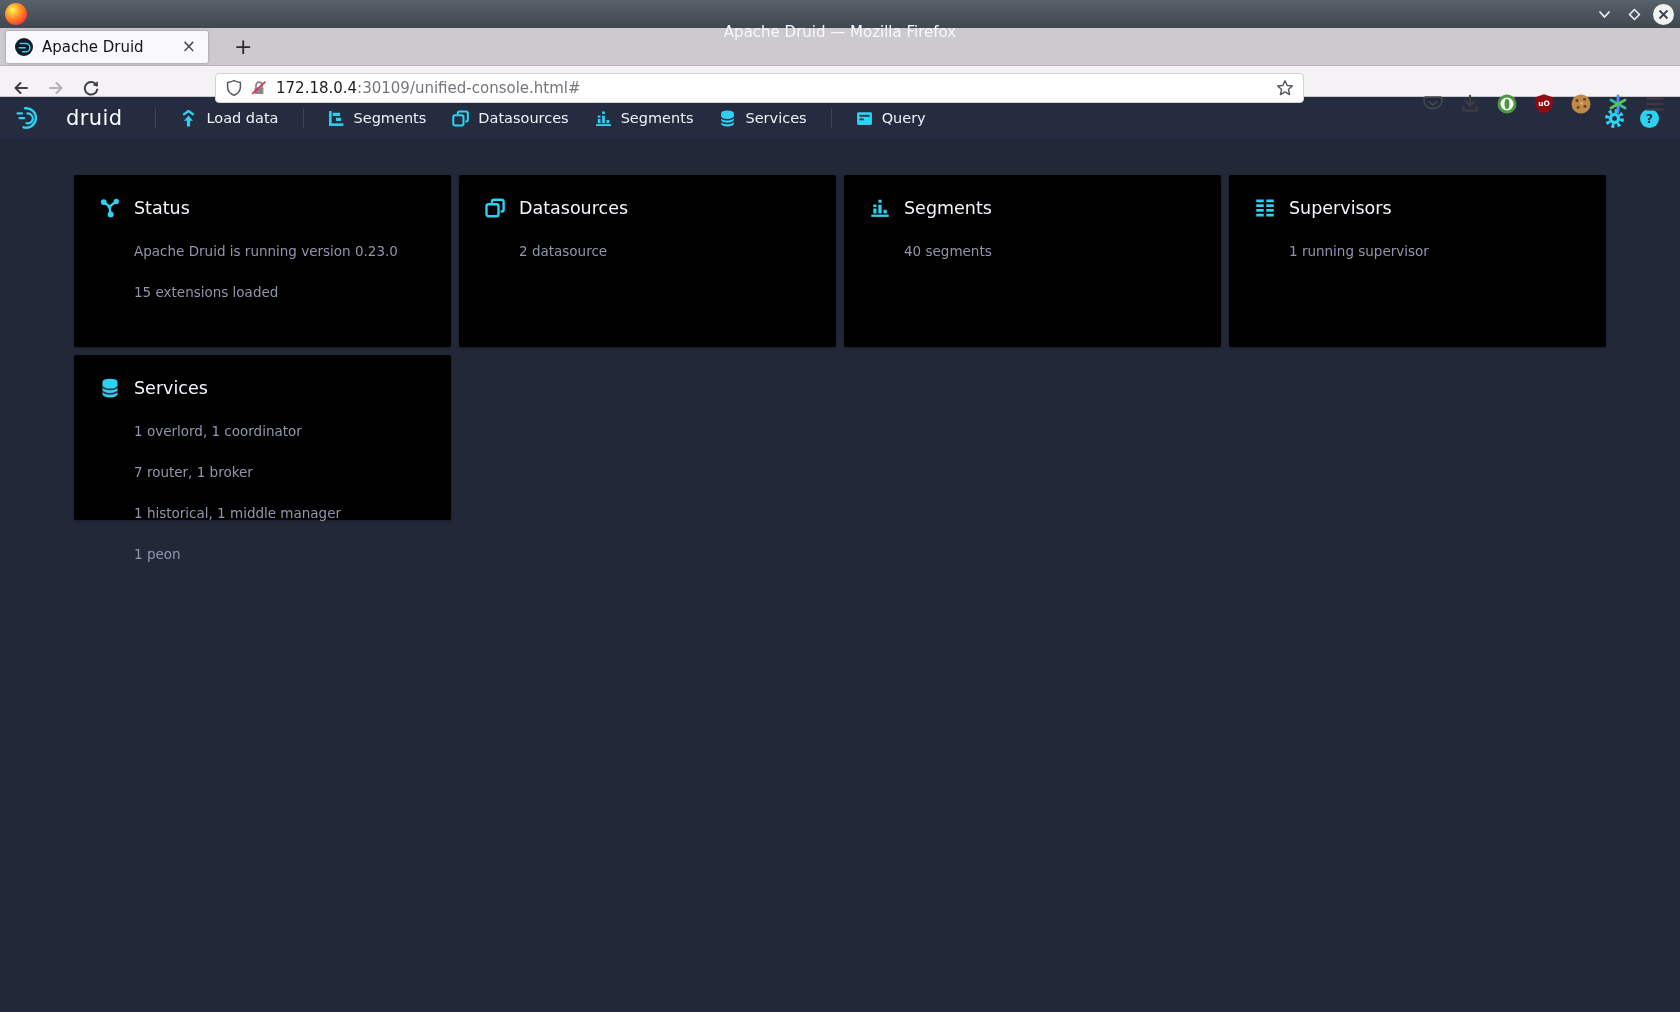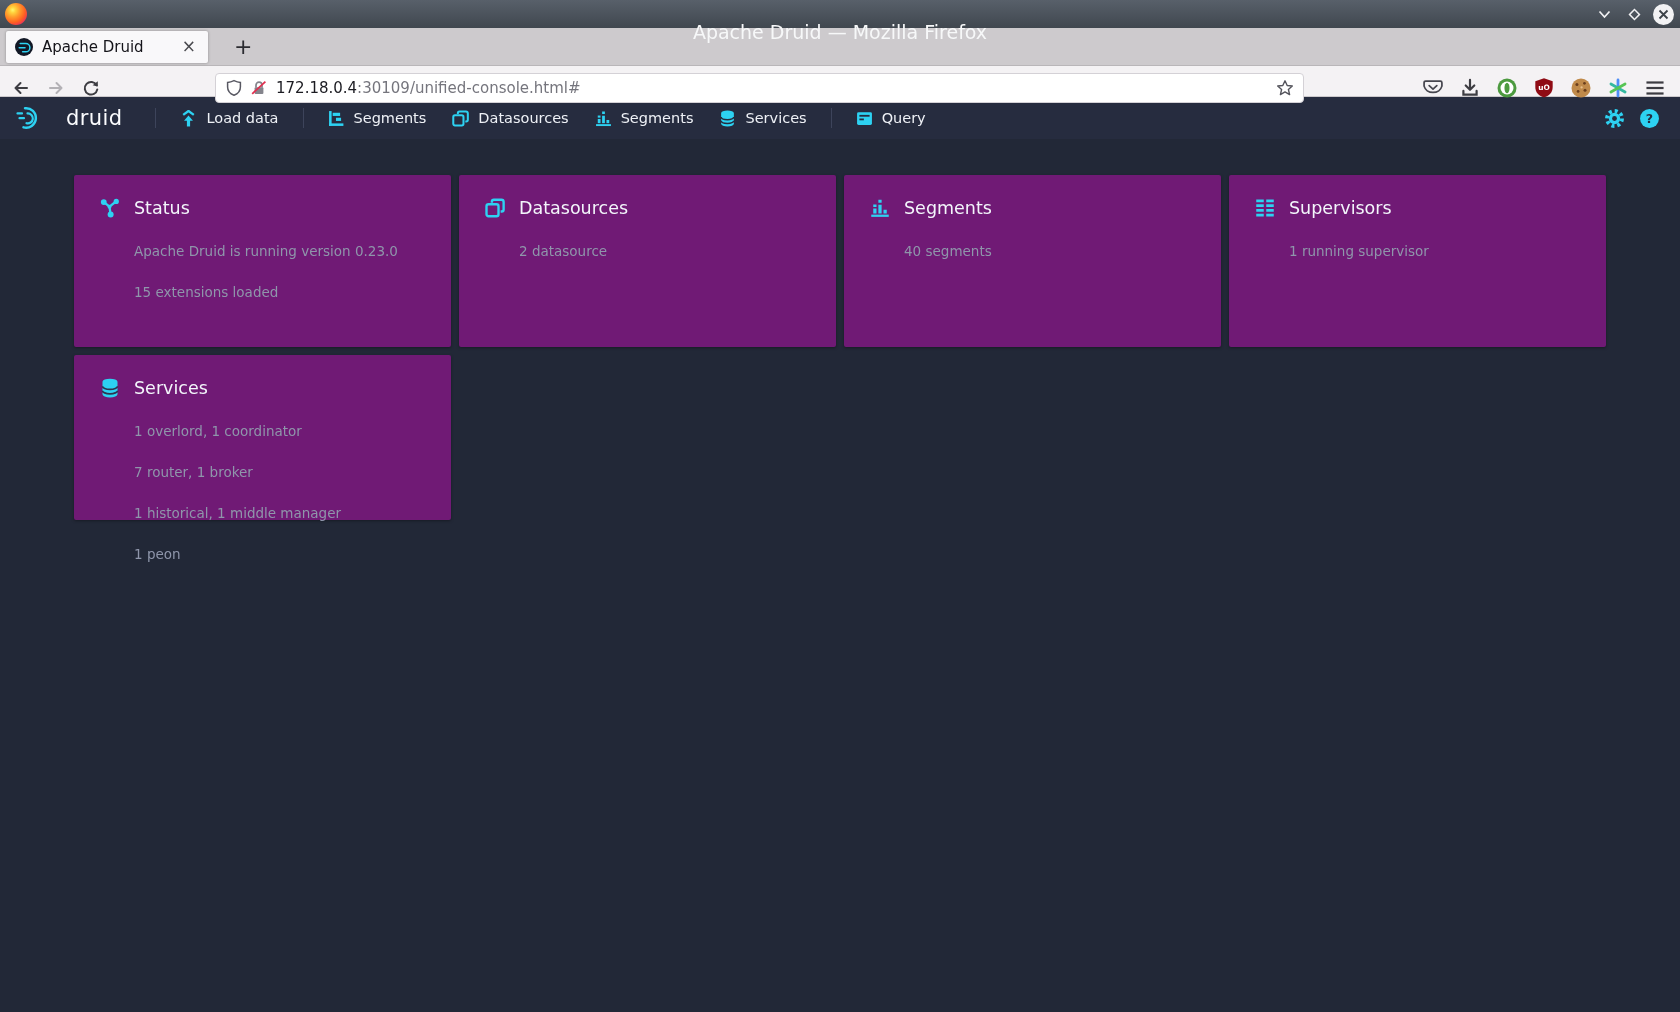--- a/index.html
+++ b/index.html
@@ -8,21 +8,21 @@
     width:1680px; height:1012px; overflow:hidden;
     font-family:"DejaVu Sans","Liberation Sans",sans-serif;
     background:#222837;
   }
   
   .titlebar{ height:28px; background:linear-gradient(#58606a,#40474f);
     position:relative; display:flex; align-items:center; justify-content:center; }
   .fx-logo{ position:absolute; left:5px; top:3px; width:22px; height:22px; border-radius:50%;
     background:radial-gradient(circle at 35% 32%, #fff76e 0%, #ffd23d 14%, #ff9d2c 34%,
       #ff6121 60%, #e3246c 85%, #8a1f87 100%); }
-  .titlebar-title{ color:#f7f8f9; font-size:19px;margin-top:35px; }
+  .titlebar-title{ color:#f7f8f9; font-size:15px;margin-top:35px; }
   .win-controls{ position:absolute; right:6px; top:0; height:28px; display:flex; align-items:center; gap:8px; }
   .win-btn{ width:22px; height:22px; display:flex; align-items:center; justify-content:center; }
   .close-circle{ width:21px; height:21px; border-radius:50%; background:#f2f2f4;
     display:flex; align-items:center; justify-content:center; }
   
   .tabbar{ height:38px; background:#cdcacd; border-bottom:1px solid #b9b6b9;
     display:flex; align-items:center; padding-left:6px; }
   .tab{ width:202px; height:32px; background:#f9f8fa; border-radius:2px;
     box-shadow:0 0 3px rgba(0,0,0,.3); display:flex; align-items:center; padding:0 9px; }
   .favicon{ width:18px; height:18px; flex:0 0 auto; }
@@ -33,34 +33,34 @@
   
   .toolbar{ height:31px; background:#f4f2f4; border-bottom:1px solid #ccc9cc; position:relative; }
   .nav-btns{ position:absolute; left:10px; top:0; height:43px; display:flex; align-items:center; gap:13px; }
   .tool-icon{ width:22px; height:22px; display:flex; align-items:center; justify-content:center; }
   .urlbar{ position:absolute; left:215px; top:7px; width:1089px; height:30px; background:#ffffff;
     border:1px solid #d4d1d6; border-radius:4px; display:flex; align-items:center; padding:0 9px; }
   .url-text{ margin-left:8px; font-size:15px; white-space:nowrap; }
   .url-host{ color:#1b1b21; }
   .url-rest{ color:#75757d; }
   .url-star{ margin-left:auto; }
-  .toolbar-right{ position:absolute; right:14px; top:0; height:43px; display:flex; align-items:center; gap:15px; }
+  .toolbar-right{ position:absolute; right:14px; top:16px; height:43px; display:flex; align-items:center; gap:15px; }
   
   .druidbar{ height:42px; background:#262c3f; display:flex; align-items:center; padding:0 12px 0 16px; }
   .brand{ display:flex; align-items:center; gap:20px; margin-right:22px; }
   .brand-word{ color:#fbfcfe; font-size:21px; letter-spacing:.4px; }
   .nav-divider{ width:1px; height:20px; background:#3d445b; margin:0 11px; }
   .nav-item{ display:flex; align-items:center; gap:9px; height:42px; padding:0 13px;
     color:#eef1f6; font-size:14.5px; cursor:pointer; }
   .druid-right{ margin-left:auto; display:flex; align-items:center; gap:14px; padding-right:8px; }
   
   .content{ height:860px; }
   .cards{ display:grid; grid-template-columns:repeat(4,377px); grid-template-rows:172px 165px;
     gap:8px; padding:36px 74px; }
-  .card{ background:#701a75; border-radius:2px; padding:23px 26px;
+  .card{ background:#000000; border-radius:2px; padding:23px 26px;
     box-shadow:0 1px 3px rgba(0,0,0,.35); cursor:pointer; }
   .card-head{ display:flex; align-items:center; gap:14px; }
   .card-icon{ width:20px; height:20px; flex:0 0 auto; }
   .card-title{ color:#f3f6fb; font-size:17.5px; font-weight:500; }
   .card-body{ margin-left:34px; }
   .card-line{ color:#8f96ab; font-size:13.5px; margin-top:25px; white-space:nowrap; }
   svg{ display:block; }
 </style>
 </head>
 <body>

